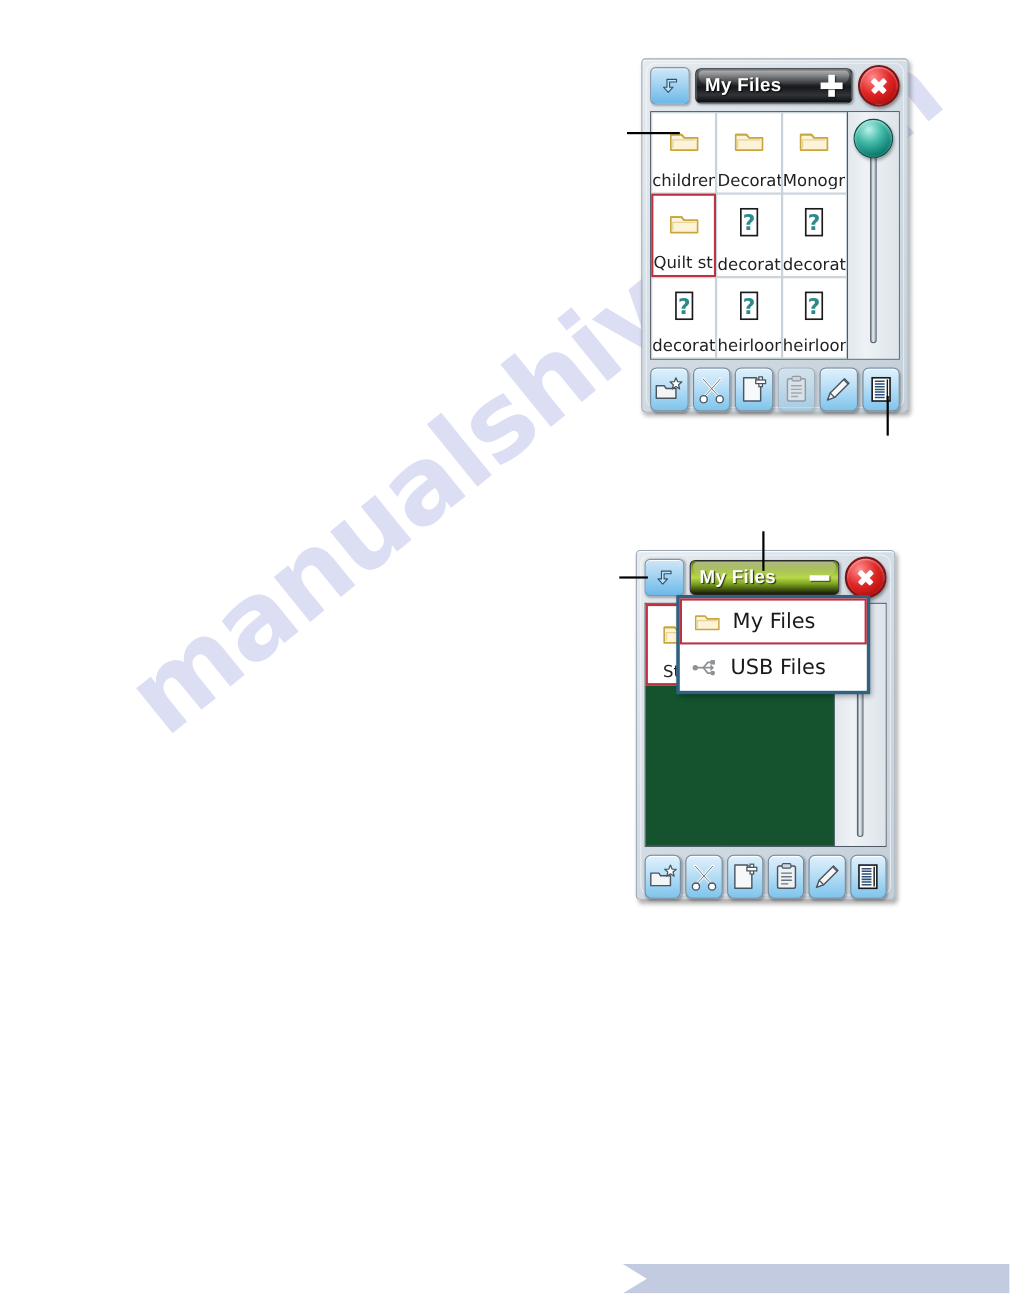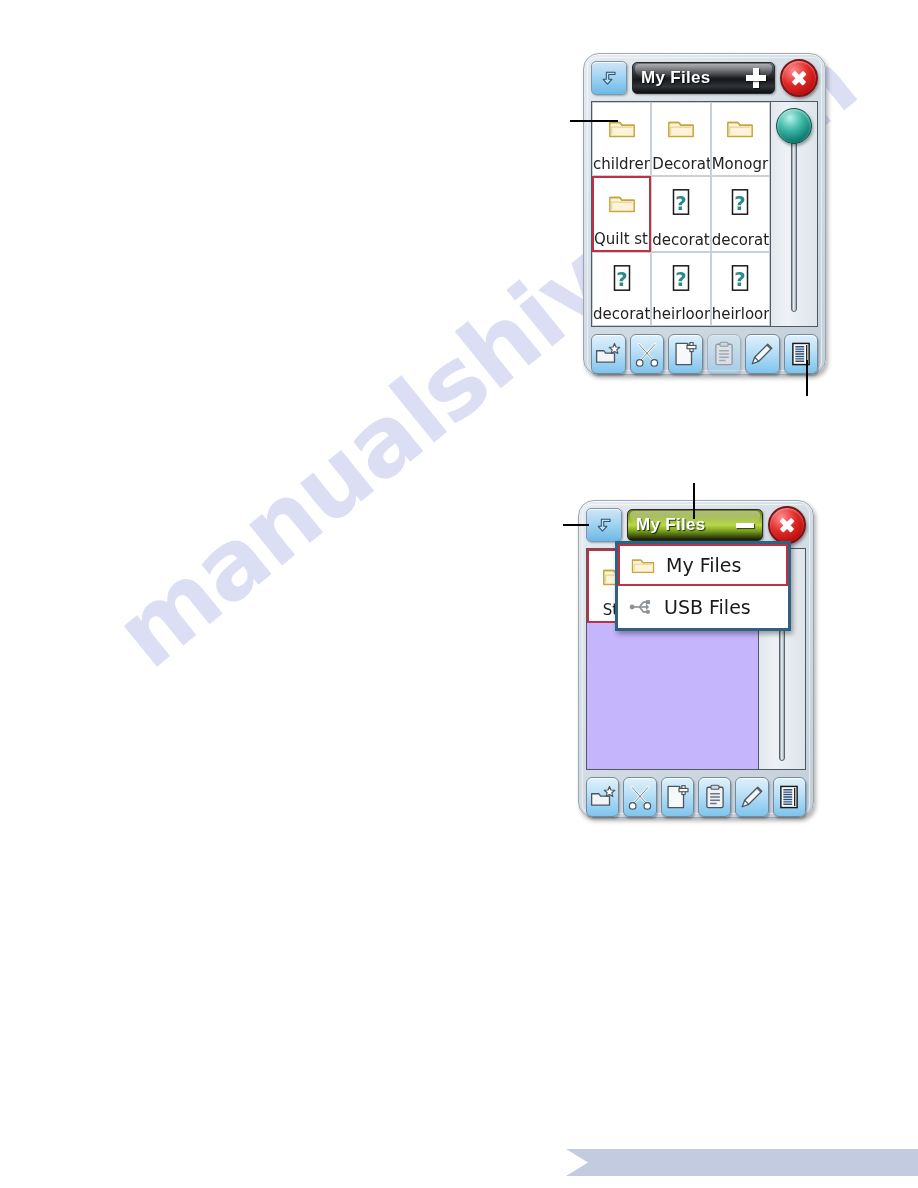--- a/index.html
+++ b/index.html
@@ -41,21 +41,21 @@
     position: absolute;
     background: #000;
     z-index: 30;
   }
   .leader.h { height: 1.5px; }
   .leader.v { width: 1.5px; }
 
   
   .dialog {
     position: absolute;
-    border-radius: 16px;
+    border-radius: 4px;
     background: linear-gradient(135deg,#e6ebf0 0%, #d4dde5 45%, #c3cfd9 100%);
     border: 1px solid #9aa8b4;
     box-shadow: 2px 3px 4px rgba(0,0,0,.30), inset 0 1px 0 rgba(255,255,255,.9);
     box-sizing: border-box;
     padding: 7px;
     z-index: 20;
   }
   .dlg-inner-edge {
     position:absolute; inset:3px;
     border-radius:9px;
@@ -153,21 +153,21 @@
     background: #e8edf1;
     border: 1px solid #4e5963;
     display: flex;
     box-sizing: border-box;
     position: relative;
   }
   .grid {
     flex: 1 1 auto;
     display: grid;
     grid-template-columns: repeat(3, 1fr);
-    background: #c4b5fd;
+    background: #14532d;
     border-right: 1px solid #4e5963;
   }
   .cell {
     background: #ffffff;
     border: 1px solid #c8d0d8;
     box-sizing: border-box;
     display: flex;
     flex-direction: column;
     align-items: center;
     justify-content: flex-start;

